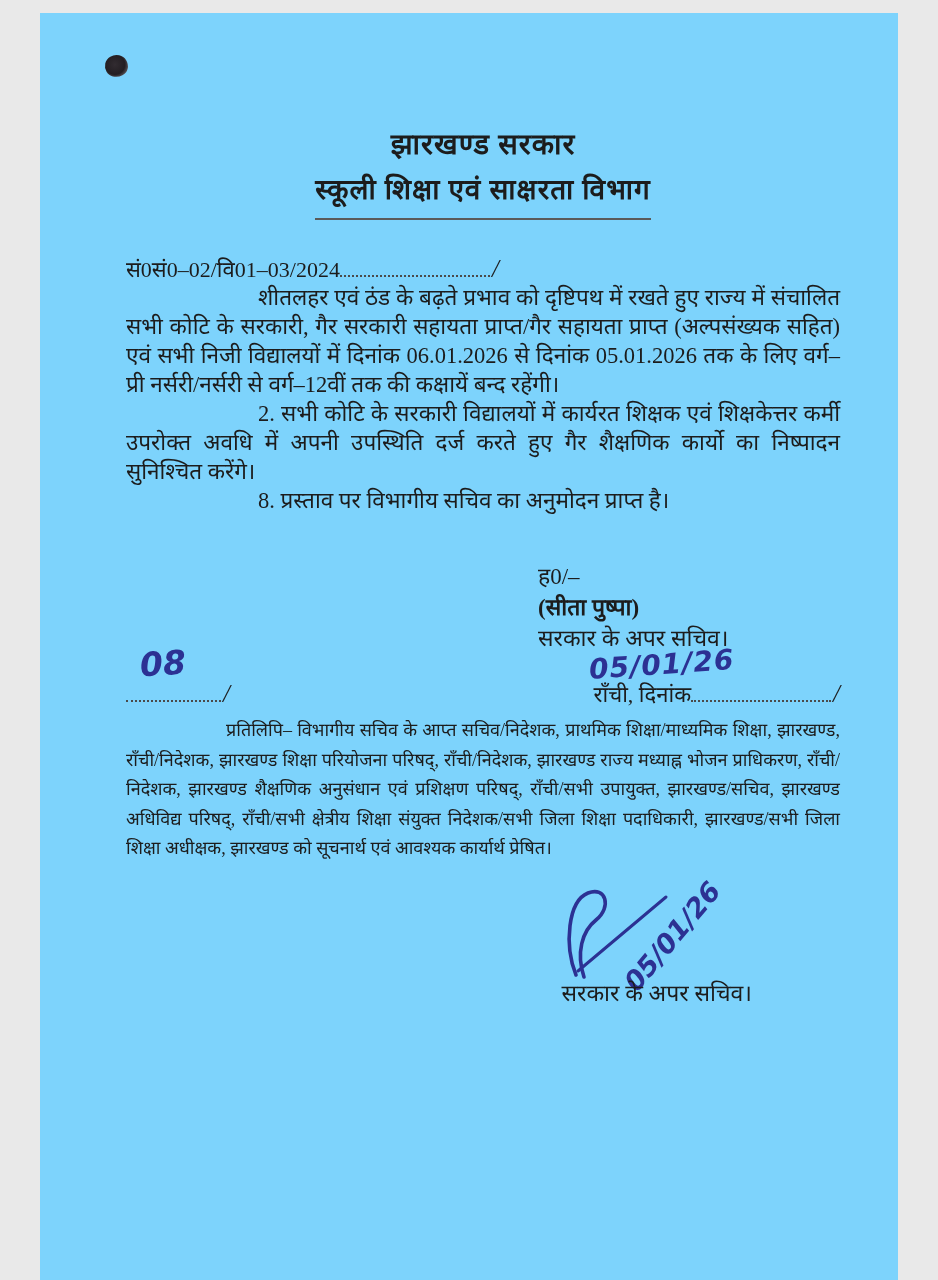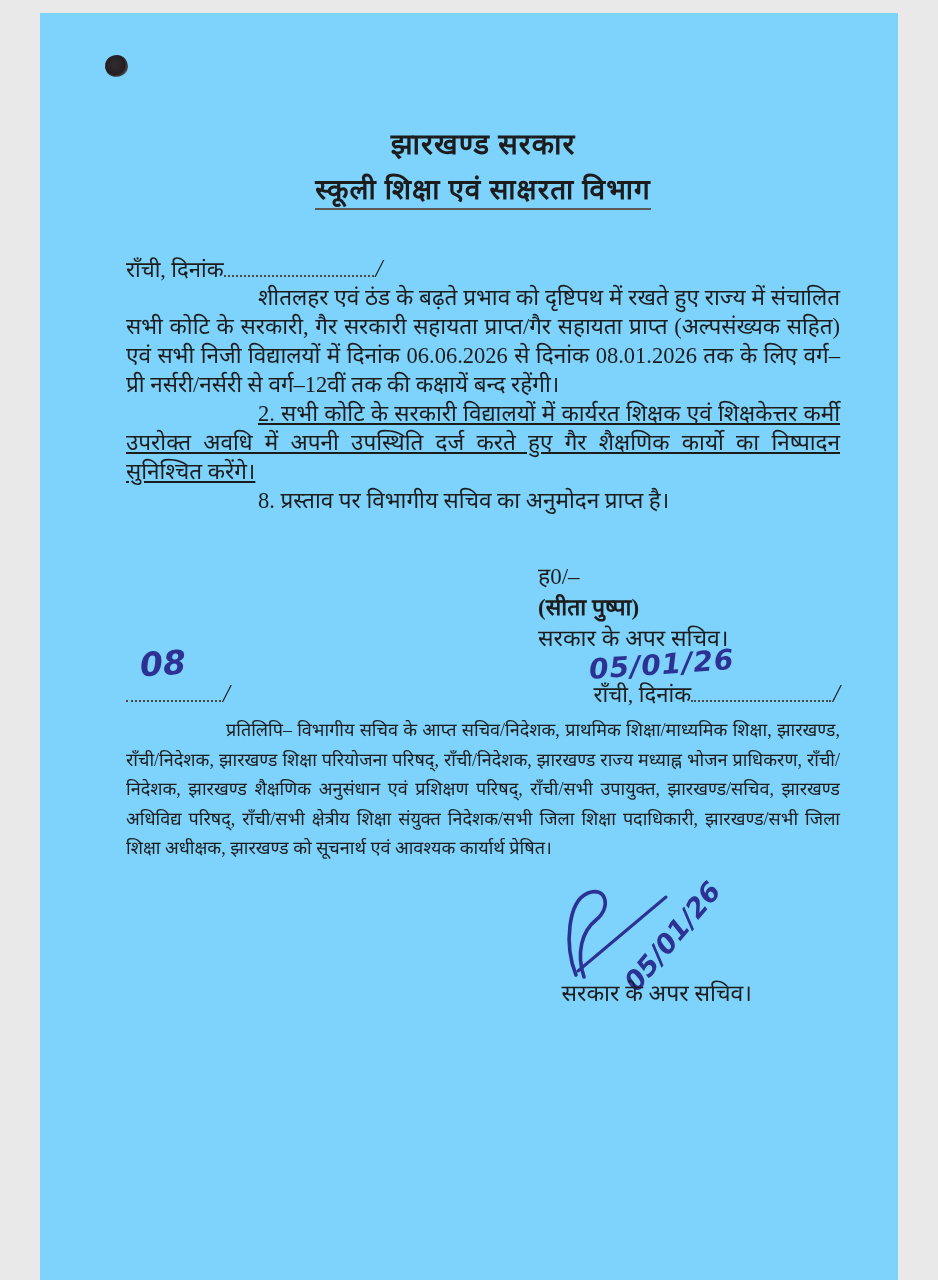--- a/index.html
+++ b/index.html
@@ -24,21 +24,21 @@
   }
 
   .gov-title{
     padding-top:110px;text-align:center;
     font-size:29px;font-weight:bold;letter-spacing:1px;
   }
   .dept-title{
     margin-top:7px;text-align:center;
     font-size:28px;font-weight:bold;letter-spacing:1px;
   }
-  .dept-title .u{border-bottom:2px solid #5a5a5a;padding-bottom:3px;}
+  .dept-title .u{border-bottom:2px solid #5a5a5a;padding-bottom:13px;}
   .order-title{
     margin-top:50px;text-align:center;
     font-size:29px;font-weight:bold;letter-spacing:1px;
   }
 
   .row{
     display:flex;justify-content:space-between;align-items:flex-end;
     font-size:22px;
   }
   .ref-row{margin-top:46px;}
@@ -50,21 +50,21 @@
     height:16px;
   }
   .w150{width:150px;} .w95{width:95px;} .w140{width:140px;}
   .slash{font-size:25px;font-style:italic;padding-left:2px;}
 
   p.body-para{
     margin:0;font-size:22.5px;line-height:29px;
     text-align:justify;text-indent:132px;
   }
   .p1{margin-top:8px;}
-  .p2{margin-top:18px;text-decoration:underline;}
+  .p2{margin-top:18px;}
   .p3{margin-top:16px;}
   .p4{margin-top:18px;}
 
   .sig-block{
     width:280px;margin:46px 22px 0 auto;
     text-align:left;font-size:23px;line-height:31px;
   }
   .sig-block .name{font-weight:bold;}
 
   .hand{
@@ -108,25 +108,25 @@
 
     <div class="gov-title">झारखण्ड सरकार</div>
 
     <div class="dept-title">
       <span class="u">स्कूली शिक्षा एवं साक्षरता विभाग</span>
     </div>
 
 
     <div class="row ref-row">
       <span class="cell">
-        <span>राँची, दिनांक</span><span class="leader w150"></span><span class="slash">/</span>
+        <span>सं0सं0–02/वि01–03/2024</span><span class="leader w150"></span><span class="slash">/</span>
       </span>
     </div>
 
-    <p class="body-para p1">शीतलहर एवं ठंड के बढ़ते प्रभाव को दृष्टिपथ में रखते हुए राज्य में संचालित सभी कोटि के सरकारी, गैर सरकारी सहायता प्राप्त/गैर सहायता प्राप्त (अल्पसंख्यक सहित) एवं सभी निजी विद्यालयों में दिनांक 06.06.2026 से दिनांक 08.01.2026 तक के लिए वर्ग–प्री नर्सरी/नर्सरी से वर्ग–12वीं तक की कक्षायें बन्द रहेंगी।</p>
+    <p class="body-para p1">शीतलहर एवं ठंड के बढ़ते प्रभाव को दृष्टिपथ में रखते हुए राज्य में संचालित सभी कोटि के सरकारी, गैर सरकारी सहायता प्राप्त/गैर सहायता प्राप्त (अल्पसंख्यक सहित) एवं सभी निजी विद्यालयों में दिनांक 06.01.2026 से दिनांक 05.01.2026 तक के लिए वर्ग–प्री नर्सरी/नर्सरी से वर्ग–12वीं तक की कक्षायें बन्द रहेंगी।</p>
 
     <p class="body-para p2">2. सभी कोटि के सरकारी विद्यालयों में कार्यरत शिक्षक एवं शिक्षकेत्तर कर्मी उपरोक्त अवधि में अपनी उपस्थिति दर्ज करते हुए गैर शैक्षणिक कार्यो का निष्पादन सुनिश्चित करेंगे।</p>
 
 
     <p class="body-para p4">8. प्रस्ताव पर विभागीय सचिव का अनुमोदन प्राप्त है।</p>
 
     <div class="sig-block">
       <div>ह0/–</div>
       <div class="name">(सीता पुष्पा)</div>
       <div>सरकार के अपर सचिव।</div>

